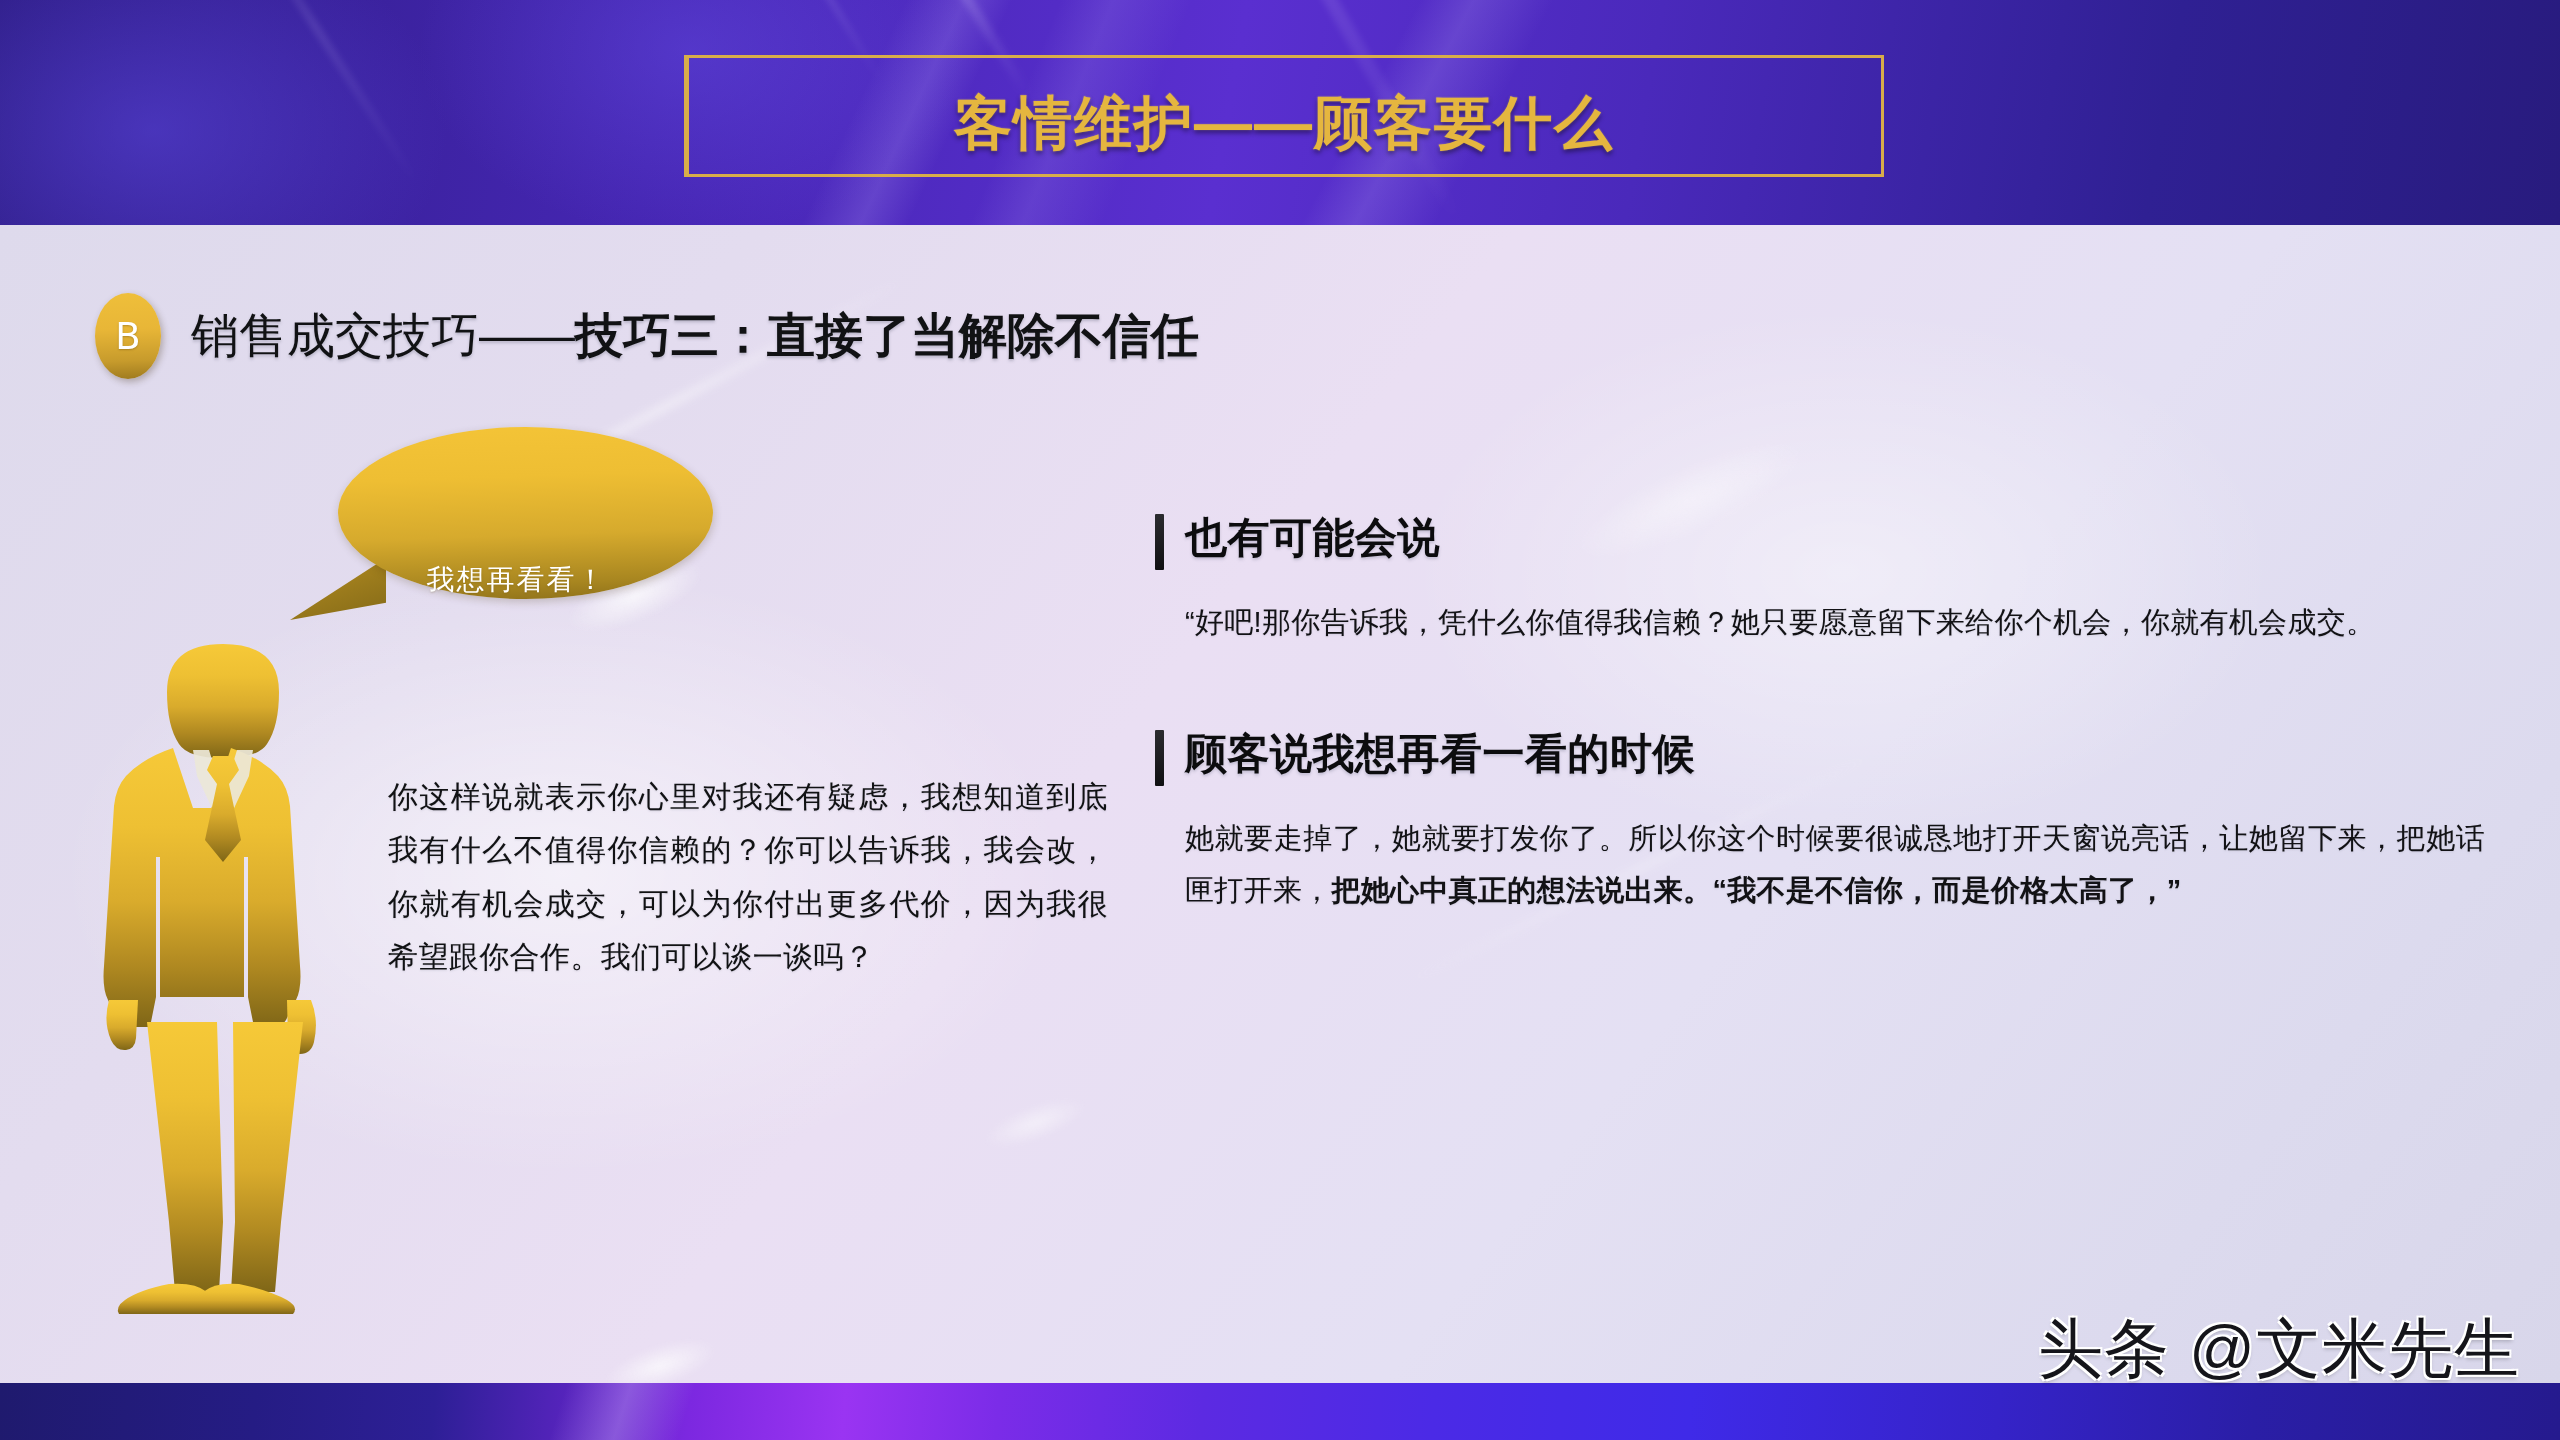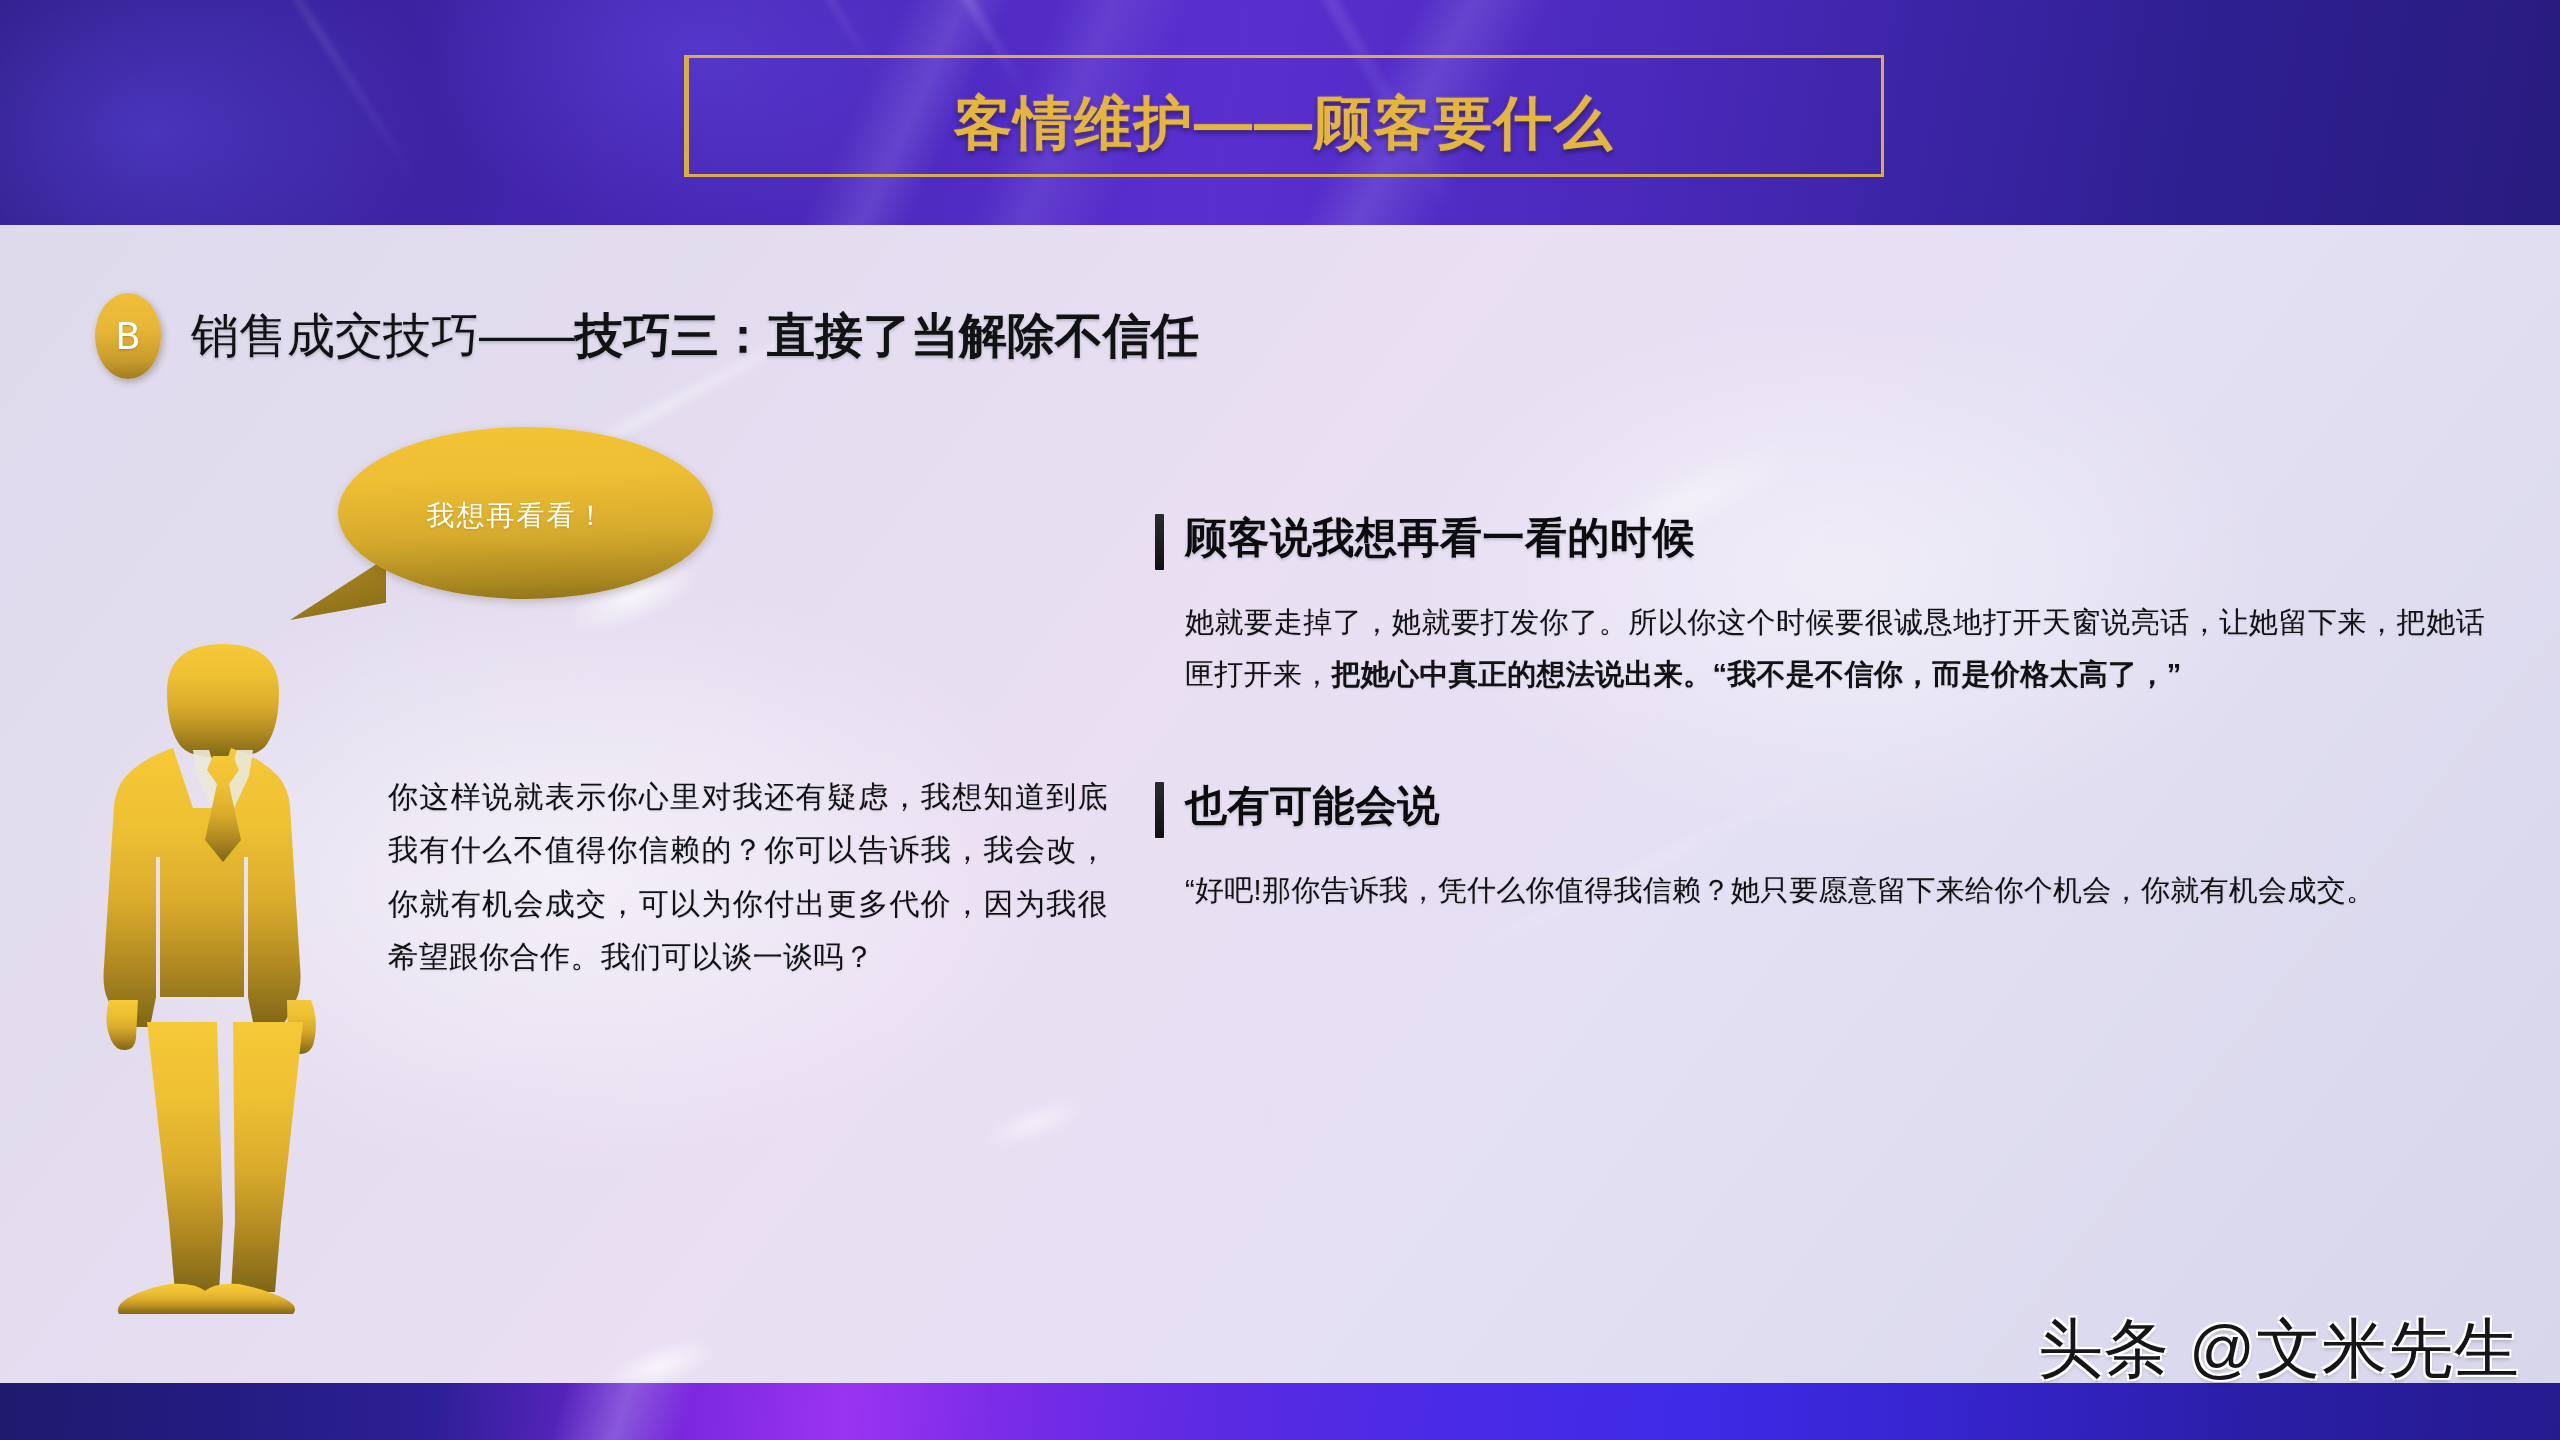--- a/index.html
+++ b/index.html
@@ -102,21 +102,21 @@
     text-shadow:0 2px 3px rgba(130,130,150,0.45);
     letter-spacing:0px;
   }
   .section-title .strong { font-weight:bold; }
 
   
   .speech-bubble {
     position:absolute; left:338px; top:427px; width:375px; height:172px;
     border-radius:50%/50%;
     background:linear-gradient(178deg,#f4c437 0%,#eebe33 30%,#d6aa2d 62%,#a88620 88%,#8c6f19 100%);
-    display:flex; align-items:center; justify-content:center;
+    display:flex; align-items:flex-end; justify-content:center;
     box-shadow:1px 3px 9px rgba(70,50,10,0.22);
   }
   .speech-text {
     color:#ffffff; font-size:28px; letter-spacing:2px;
     font-family:"DejaVu Serif","Liberation Serif",serif;
     margin-top:6px; margin-left:-18px;
     text-shadow:0 1px 2px rgba(100,70,10,0.25);
   }
   .bubble-tail2 {
     position:absolute; left:290px; top:558px;
@@ -246,33 +246,33 @@
       <path d="M144 654 q30 6 48 16 q12 7 6 14 l-92 0 q-6 -14 2 -22 q12 -10 36 -8 z" fill="url(#goldFig)"></path>
     </svg>
   </div>
 
   <div class="left-para">你这样说就表示你心里对我还有疑虑，我想知道到底我有什么不值得你信赖的？你可以告诉我，我会改，你就有机会成交，可以为你付出更多代价，因为我很希望跟你合作。我们可以谈一谈吗？</div>
 
   <div class="right-col">
 
     <div class="block">
       <div class="accent-bar"></div>
+      <div class="block-head">也有可能会说</div>
+      <div class="block-body">
+        <span>“好吧!那你告诉我，凭什么你值得我信赖？她只要愿意留下来给你个机会，你就有机会成交。</span><span class="bold"></span><span></span>
+      </div>
+    </div>
+
+    <div class="block">
+      <div class="accent-bar"></div>
       <div class="block-head">顾客说我想再看一看的时候</div>
       <div class="block-body">
         <span>她就要走掉了，她就要打发你了。所以你这个时候要很诚恳地打开天窗说亮话，让她留下来，把她话匣打开来，</span><span class="bold">把她心中真正的想法说出来。“我不是不信你，而是价格太高了，”</span><span></span>
       </div>
     </div>
 
-    <div class="block">
-      <div class="accent-bar"></div>
-      <div class="block-head">也有可能会说</div>
-      <div class="block-body">
-        <span>“好吧!那你告诉我，凭什么你值得我信赖？她只要愿意留下来给你个机会，你就有机会成交。</span><span class="bold"></span><span></span>
-      </div>
-    </div>
-
   </div>
 
   <div class="bottom-band"></div>
 
   <div class="watermark">头条 @文米先生</div>
 
 </div>
 
 </body></html>

